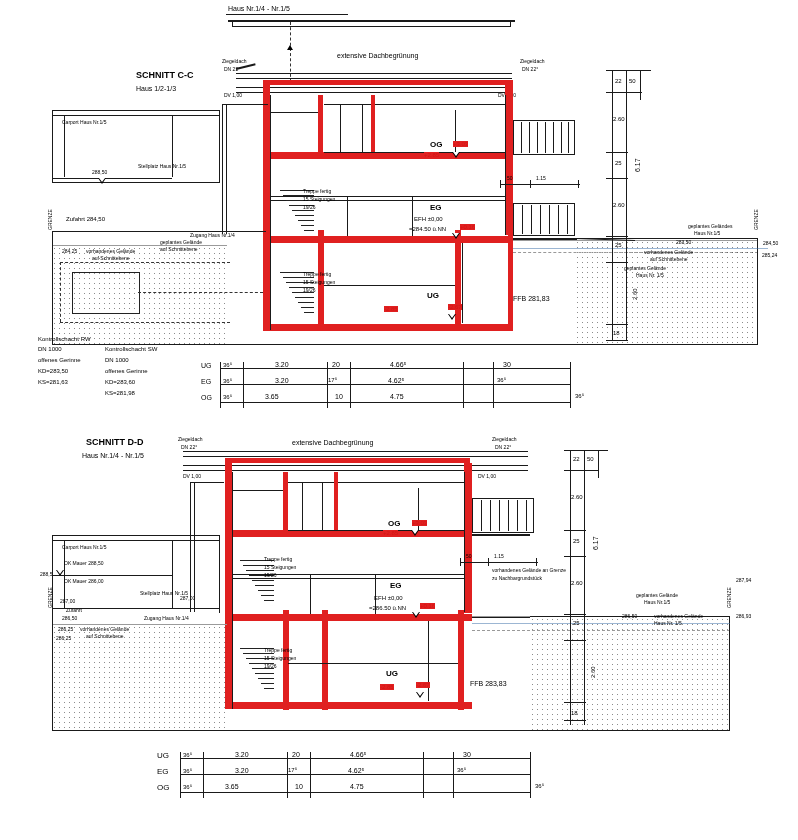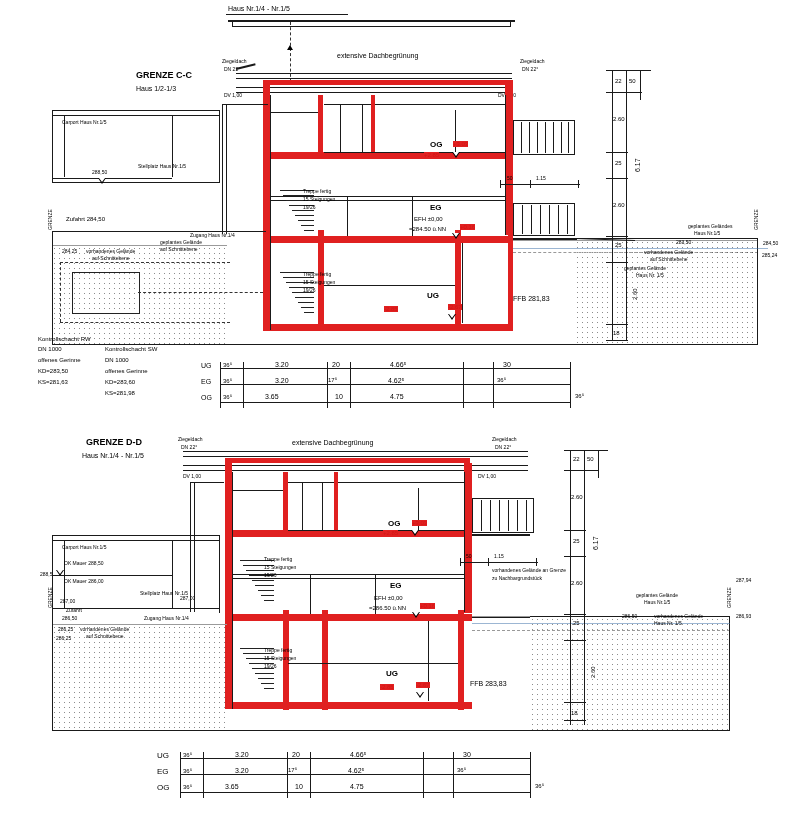--- a/index.html
+++ b/index.html
@@ -42,21 +42,21 @@
 </head>
 <body>
 
 <div id="sheet">
 
   <div class="abs" style="left:0;top:0;width:798px;height:420px;">
 
     <div class="t s7" style="left:228px;top:5px;">Haus Nr.1/4 - Nr.1/5</div>
     <div class="ln hl" style="left:226px;top:14px;width:122px;"></div>
 
-    <div class="t s9 bold" style="left:136px;top:71px;">GRENZE C-C</div>
+    <div class="t s9 bold" style="left:136px;top:71px;">SCHNITT C-C</div>
     <div class="t s7" style="left:136px;top:85px;">Haus 1/2-1/3</div>
 
     <div class="ln hl" style="left:228px;top:20px;width:287px;height:2px;"></div>
     <div class="ln hl" style="left:232px;top:26px;width:279px;height:1px;"></div>
     <div class="ln vl" style="left:232px;top:20px;height:6px;"></div>
     <div class="ln vl" style="left:510px;top:20px;height:6px;"></div>
     <div class="dashv" style="left:290px;top:22px;height:60px;"></div>
     <div class="arrowdn" style="left:287px;top:45px;transform:rotate(180deg);"></div>
 
     <div class="t s7" style="left:337px;top:52px;">extensive Dachbegrünung</div>
@@ -311,21 +311,21 @@
       <div class="t s6" style="left:48px;top:36px;">36⁵</div>
       <div class="t s7" style="left:90px;top:35px;">3.65</div>
       <div class="t s7" style="left:160px;top:35px;">10</div>
       <div class="t s7" style="left:215px;top:35px;">4.75</div>
       <div class="t s6" style="left:400px;top:35px;">36⁵</div>
     </div>
   </div>
 
   <div class="abs" style="left:0;top:420px;width:798px;height:420px;">
 
-    <div class="t s9 bold" style="left:86px;top:18px;">GRENZE D-D</div>
+    <div class="t s9 bold" style="left:86px;top:18px;">SCHNITT D-D</div>
     <div class="t s7" style="left:82px;top:32px;">Haus Nr.1/4 - Nr.1/5</div>
 
     <div class="t s7" style="left:292px;top:19px;">extensive Dachbegrünung</div>
     <div class="ln hl" style="left:183px;top:31px;width:345px;"></div>
     <div class="ln hl" style="left:183px;top:36px;width:345px;"></div>
     <div class="redln" style="left:225px;top:38px;width:245px;height:5px;"></div>
     <div class="ln hl" style="left:183px;top:45px;width:345px;"></div>
     <div class="ln hl" style="left:183px;top:50px;width:345px;"></div>
 
     <div class="t s5" style="left:178px;top:17px;">Ziegeldach</div>

